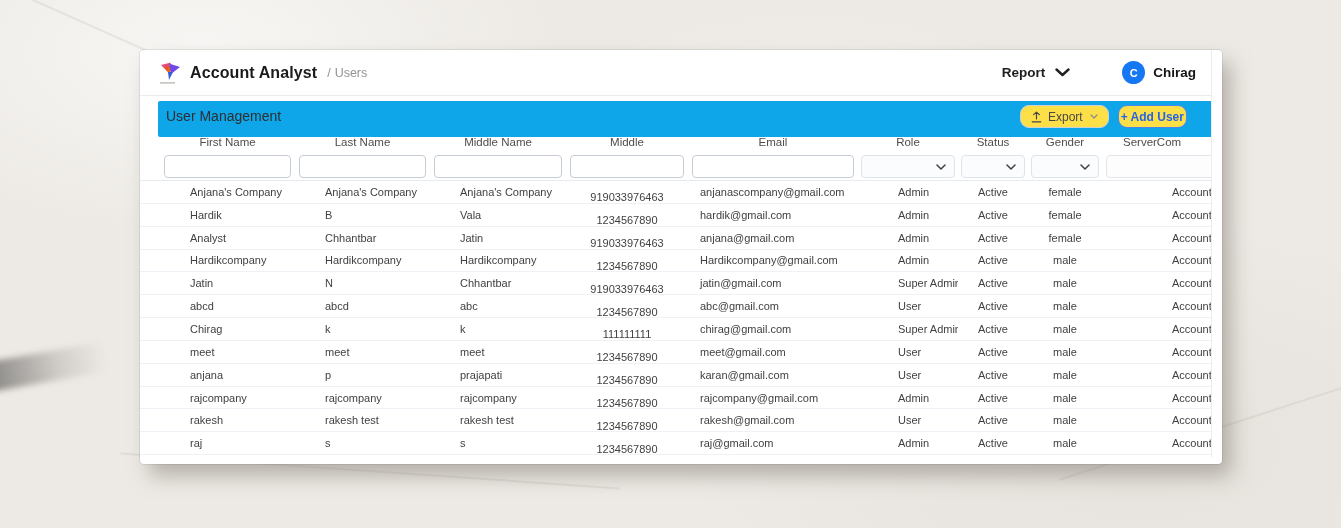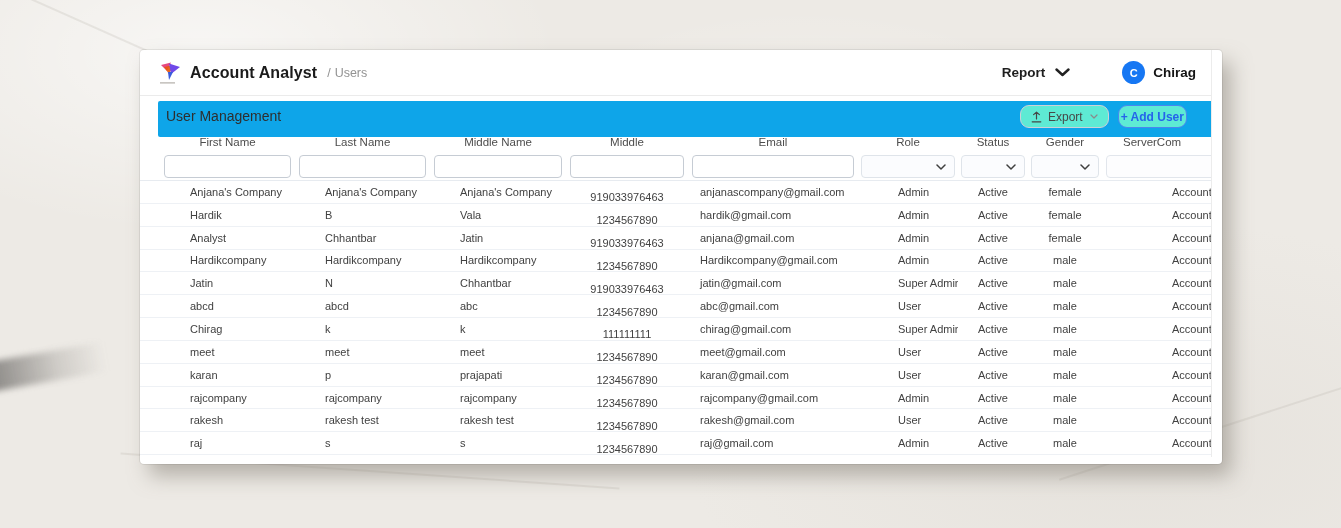--- a/index.html
+++ b/index.html
@@ -61,21 +61,21 @@
   }
   .toolbar-title {
     position:absolute; left:8px; top:0; line-height:30px;
     font-size:14px; color:#2e2e2e;
   }
   .toolbar-buttons {
     position:absolute; left:880px; top:55px; display:flex; gap:9px; align-items:center;
   }
   .btn {
     height:23px; display:inline-flex; align-items:center; gap:6px;
-    border-radius:9px; background:#5eead4; cursor:pointer;
+    border-radius:9px; background:#fde047; cursor:pointer;
     font-family:inherit; font-size:12px; padding:0 10px;
   }
   .btn-export { border:1px solid #ccd1d8; color:#474747; }
   .btn-export .chev { margin-left:1px; }
   .btn-add { border:1px solid #4a86f0; color:#2563eb; font-weight:600; padding:0 2px; }
 
   
   .grid { position:absolute; left:0; top:81px; width:1192px; }
   .ghead, .gfilters, .grow { display:flex; padding-left:20px; }
   .ghead { height:22px; align-items:center; }
@@ -310,21 +310,21 @@
             <div class="cell c1">meet</div>
             <div class="cell c2">meet</div>
             <div class="cell c3">1234567890</div>
             <div class="cell c4">meet@gmail.com</div>
             <div class="cell c5">User</div>
             <div class="cell c6">Active</div>
             <div class="cell c7">male</div>
             <div class="cell c8">Account</div>
           </div>
           <div class="grow">
-            <div class="cell c0">karan</div>
+            <div class="cell c0">anjana</div>
             <div class="cell c1">p</div>
             <div class="cell c2">prajapati</div>
             <div class="cell c3">1234567890</div>
             <div class="cell c4">karan@gmail.com</div>
             <div class="cell c5">User</div>
             <div class="cell c6">Active</div>
             <div class="cell c7">male</div>
             <div class="cell c8">Account</div>
           </div>
           <div class="grow">

